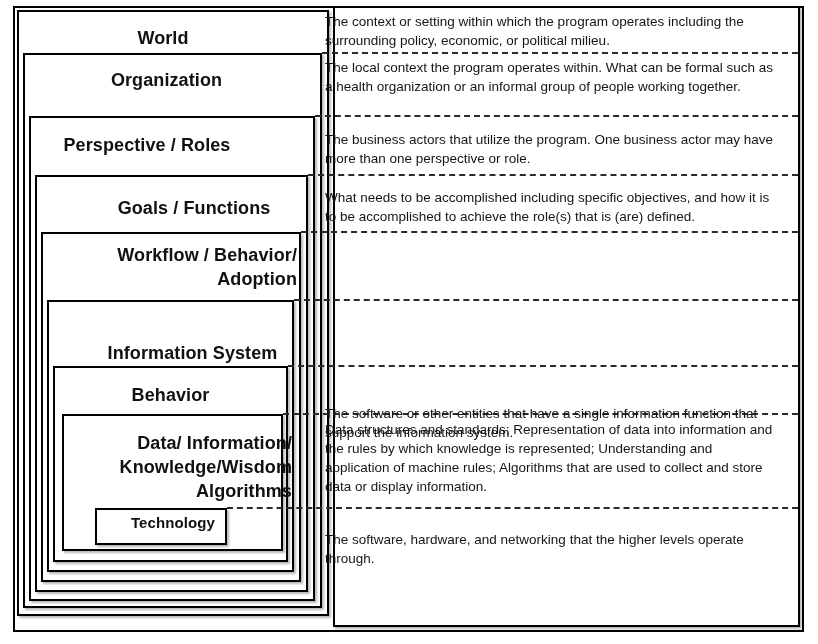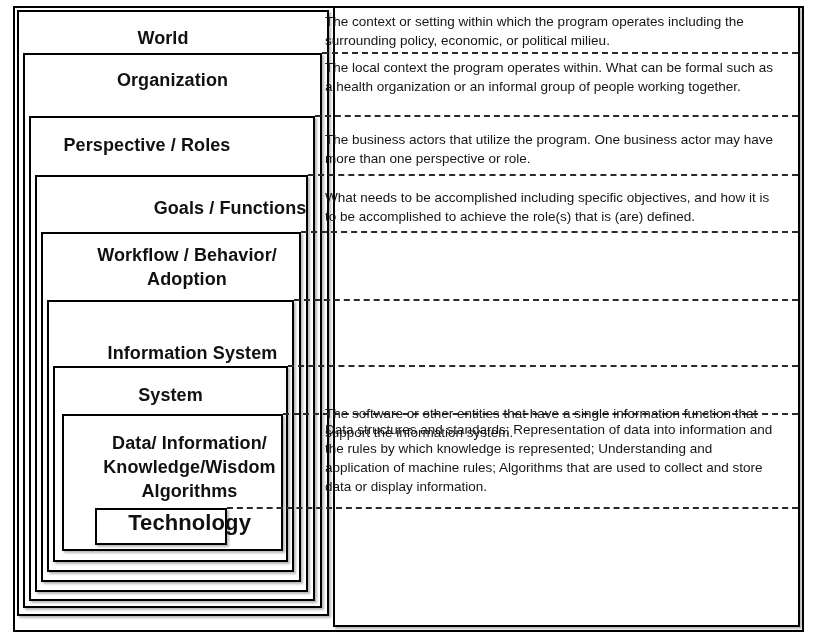--- a/index.html
+++ b/index.html
@@ -7,46 +7,46 @@
     position:relative; width:818px; height:644px; background:#ffffff;
     font-family:"Liberation Sans", sans-serif; color:#111; overflow:hidden;
   }
   .frame, .box, .panel { position:absolute; box-sizing:border-box; border:2px solid #000; background:transparent; }
   .box, .panel, .frame { box-shadow:2px 2px 2px rgba(0,0,0,0.28); }
   .frame { box-shadow:none; }
   .lvl-label {
     position:absolute; font-weight:bold; font-size:18px; line-height:24px;
     text-align:center; white-space:pre-line; letter-spacing:0.1px;
   }
-  .lvl-label.left { text-align:center; }
+  .lvl-label.left { text-align:right; }
   .conn { position:absolute; height:0; border-top:2px dashed #2a2a2a; }
   .desc {
     position:absolute; left:322px; width:454px; font-size:13.5px; line-height:19px;
     padding-left:3px; color:#151515;
   }
   
   .b-world    { left:17px;  top:10px;  width:312px; height:606px; }
   .b-org      { left:23px;  top:53px;  width:299px; height:555px; }
   .b-persp    { left:29px;  top:116px; width:286px; height:485px; }
   .b-goals    { left:35px;  top:175px; width:273px; height:417px; }
   .b-work     { left:41px;  top:232px; width:260px; height:350px; }
   .b-infosys  { left:47px;  top:300px; width:247px; height:272px; }
   .b-modules  { left:53px;  top:366px; width:235px; height:196px; }
   .b-data     { left:62px;  top:414px; width:221px; height:137px; }
   .b-tech     { left:95px;  top:508px; width:132px; height:37px; }
   
   .t-world   { left:17px; width:292px; top:26px; }
-  .t-org     { left:23px; width:299px; top:68px; }
+  .t-org     { left:17px; width:299px; top:68px; }
   .t-persp   { left:29px; width:236px; top:133px; }
-  .t-goals   { left:35px; width:318px; top:196px;padding-left:36px; }
+  .t-goals   { left:35px; width:318px; top:196px; }
   .t-work    { left:77px; width:220px; top:243px; }
   .t-infosys { left:47px; width:291px; top:341px; }
   .t-modules { left:53px; width:235px; top:383px; }
   .t-data    { left:87px; width:205px; top:431px; }
-  .t-tech    { left:95px; width:156px; top:511px; font-size:22px;text-align:right; }
+  .t-tech    { left:95px; width:156px; top:511px; font-size:15px; }
   
   .c-org     { left:322px; width:476px; top:52px; }
   .c-persp   { left:315px; width:483px; top:115px; }
   .c-goals   { left:308px; width:490px; top:174px; }
   .c-work    { left:301px; width:497px; top:231px; }
   .c-infosys { left:294px; width:504px; top:299px; }
   .c-modules { left:288px; width:510px; top:365px; }
   .c-data    { left:283px; width:515px; top:413px; }
   .c-tech    { left:227px; width:571px; top:507px; }
   
@@ -88,26 +88,27 @@
   <div class="conn c-data"></div>
   <div class="conn c-tech"></div>
 
   <div class="lvl-label t-world">World</div>
   <div class="lvl-label t-org">Organization</div>
   <div class="lvl-label t-persp">Perspective / Roles</div>
   <div class="lvl-label t-goals">Goals / Functions</div>
   <div class="lvl-label t-work left">Workflow / Behavior/
 Adoption</div>
   <div class="lvl-label t-infosys">Information System</div>
-  <div class="lvl-label t-modules">System</div>
+  <div class="lvl-label t-modules">Behavior</div>
   <div class="lvl-label t-data left">Data/ Information/
 Knowledge/Wisdom
 Algorithms</div>
   <div class="lvl-label t-tech">Technology</div>
 
   <div class="desc d-world">The context or setting within which the program operates including the surrounding policy, economic, or political milieu.</div>
   <div class="desc d-org">The local context the program operates within. What can be formal such as a health organization or an informal group of people working together.</div>
   <div class="desc d-persp">The business actors that utilize the program. One business actor may have more than one perspective or role.</div>
   <div class="desc d-goals">What needs to be accomplished including specific objectives, and how it is to be accomplished to achieve the role(s) that is (are) defined.</div>
   <div class="desc d-modules">The software or other entities that have a single information function that support the information system.</div>
   <div class="desc d-data">Data structures and standards; Representation of data into information and the rules by which knowledge is represented; Understanding and application of machine rules; Algorithms that are used to collect and store data or display information.</div>
+  <div class="desc d-tech">The software, hardware, and networking that the higher levels operate through.</div>
 
 </div>
 
 </body></html>

